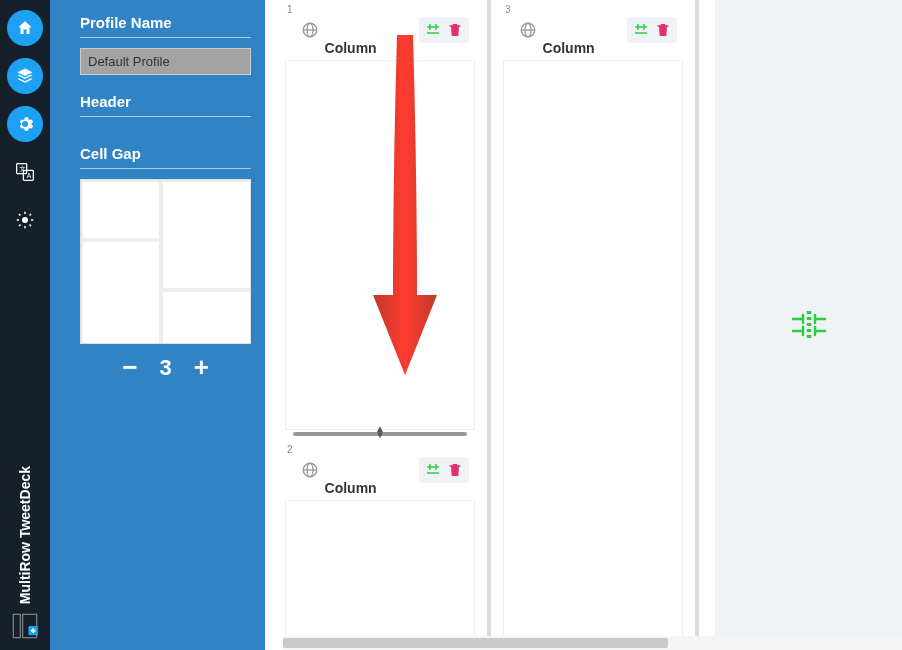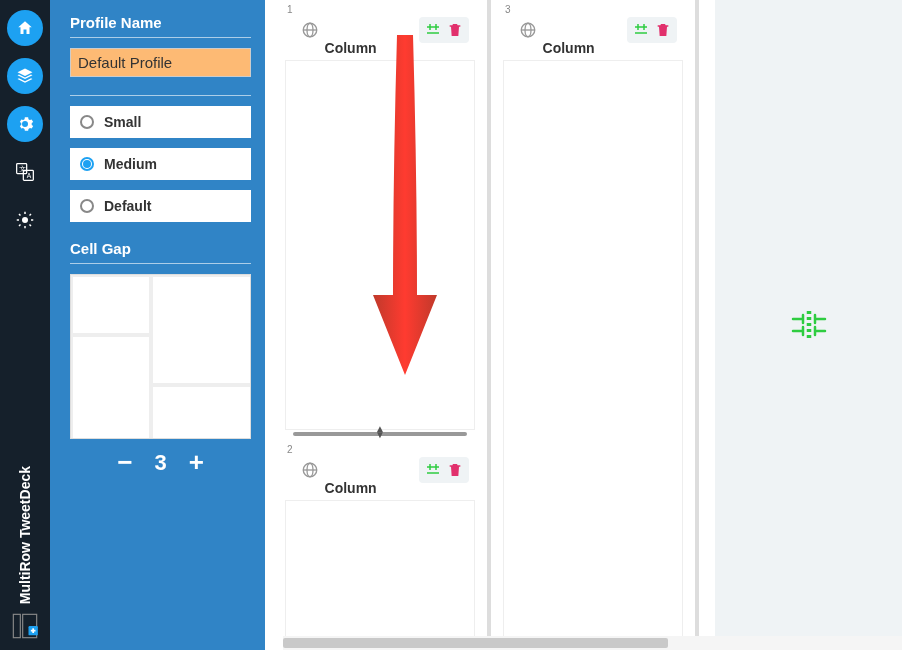--- a/index.html
+++ b/index.html
@@ -11,25 +11,25 @@
 .rail { width: 50px; background: #15202B; display: flex; flex-direction: column; align-items: center; padding-top: 10px; position: relative; }
 .rail-item { width: 36px; height: 36px; border-radius: 50%; display: flex; align-items: center; justify-content: center; margin-bottom: 12px; cursor: pointer; color: #fff; }
 .rail-item.blue { background: #1DA1F2; }
 .rail-item.plain { background: transparent; }
 .rail-brand { position: absolute; bottom: 10px; left: 0; right: 0; display: flex; flex-direction: column; align-items: center; }
 .rail-brand-text { writing-mode: vertical-rl; transform: rotate(180deg); color: #fff; font-size: 14px; font-weight: 600; line-height: 1.2; margin-bottom: 8px; }
 .rail-brand-text .line2 { font-weight: 700; }
 .rail-logo { width: 28px; height: 28px; }
 
 
-.panel { width: 215px; background: #3084C6; padding: 14px 14px 10px 20px; color: #fff; display: flex; flex-direction: column; }
+.panel { width: 215px; background: #3084C6; padding: 14px 14px 10px 30px; color: #fff; display: flex; flex-direction: column; }
 .panel-section { margin-bottom: 18px; }
 .panel-label { font-weight: 700; font-size: 15px; margin-bottom: 6px; }
 .panel-hr { border: none; border-bottom: 1px solid rgba(255,255,255,0.6); margin-bottom: 10px; }
-.panel-input { width: 100%; background: #fdba74; color: #333; border: 1px solid #ccc; padding: 5px 7px; font-size: 15px; }
+.panel-input { width: 100%; background: #a3a3a3; color: #333; border: 1px solid #ccc; padding: 5px 7px; font-size: 13px; }
 .radio-list { display: flex; flex-direction: column; gap: 10px; }
 .radio-item { background: #fff; color: #333; padding: 8px 10px; display: flex; align-items: center; gap: 10px; cursor: pointer; font-size: 14px; font-weight: 600; }
 .radio-dot { width: 14px; height: 14px; border: 2px solid #888; border-radius: 50%; display: inline-block; position: relative; flex-shrink: 0; }
 .radio-dot.sel { border-color: #1DA1F2; }
 .radio-dot.sel::after { content: ""; position: absolute; width: 8px; height: 8px; background: #1DA1F2; border-radius: 50%; top: 1px; left: 1px; }
 
 .cellgap-preview { background: #fff; height: 165px; border: 1px solid #ddd; position: relative; }
 .cg-line { position: absolute; background: #eee; }
 .cellgap-controls { display: flex; align-items: center; justify-content: center; gap: 22px; margin-top: 8px; font-size: 22px; font-weight: 700; }
 .cellgap-btn { cursor: pointer; color: #fff; font-size: 26px; font-weight: 900; user-select: none; }
@@ -132,35 +132,22 @@
   </div>
 
   <div class="panel">
     <div class="panel-section">
       <div class="panel-label">Profile Name</div>
       <hr class="panel-hr">
       <input class="panel-input" value="Default Profile" style="">
     </div>
 
     <div class="panel-section">
+      <div class="panel-label">Header</div>
       <hr class="panel-hr">
-      <div class="radio-list">
-        <label class="radio-item">
-          <span class="radio-dot"></span>
-          <span>Small</span>
-        </label>
-        <label class="radio-item">
-          <span class="radio-dot sel"></span>
-          <span>Medium</span>
-        </label>
-        <label class="radio-item">
-          <span class="radio-dot"></span>
-          <span>Default</span>
-        </label>
-      </div>
     </div>
 
     <div class="panel-section" style="margin-bottom:2px;">
       <div class="panel-label">Cell Gap</div>
       <hr class="panel-hr">
       <div class="cellgap-preview">
         <div class="cg-line" style="left:0;right:0;top:0;height:2px;"></div>
         <div class="cg-line" style="left:0;top:0;bottom:0;width:2px;"></div>
         <div class="cg-line" style="left:78px;top:0;bottom:0;width:4px;"></div>
         <div class="cg-line" style="left:0;width:78px;top:58px;height:4px;"></div>

